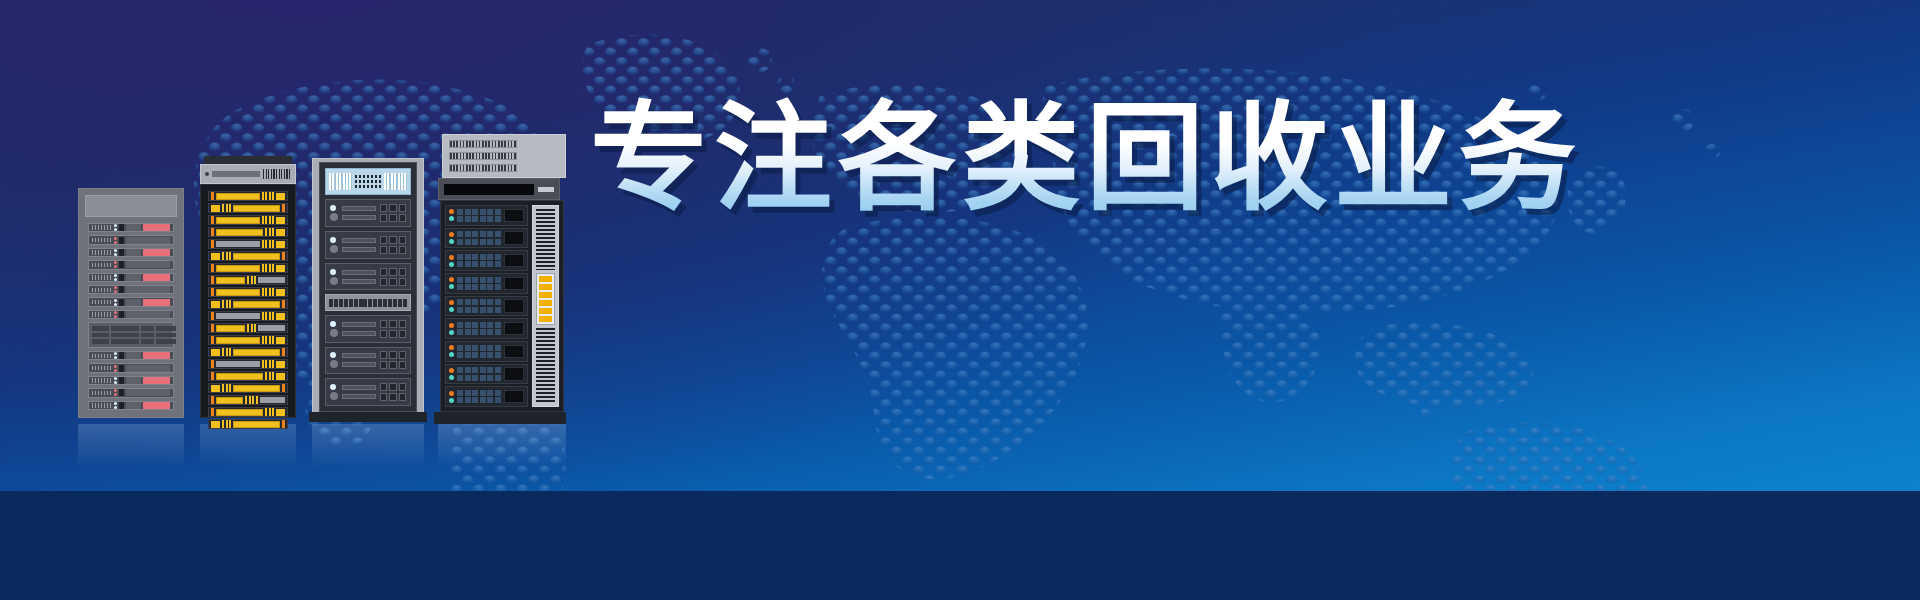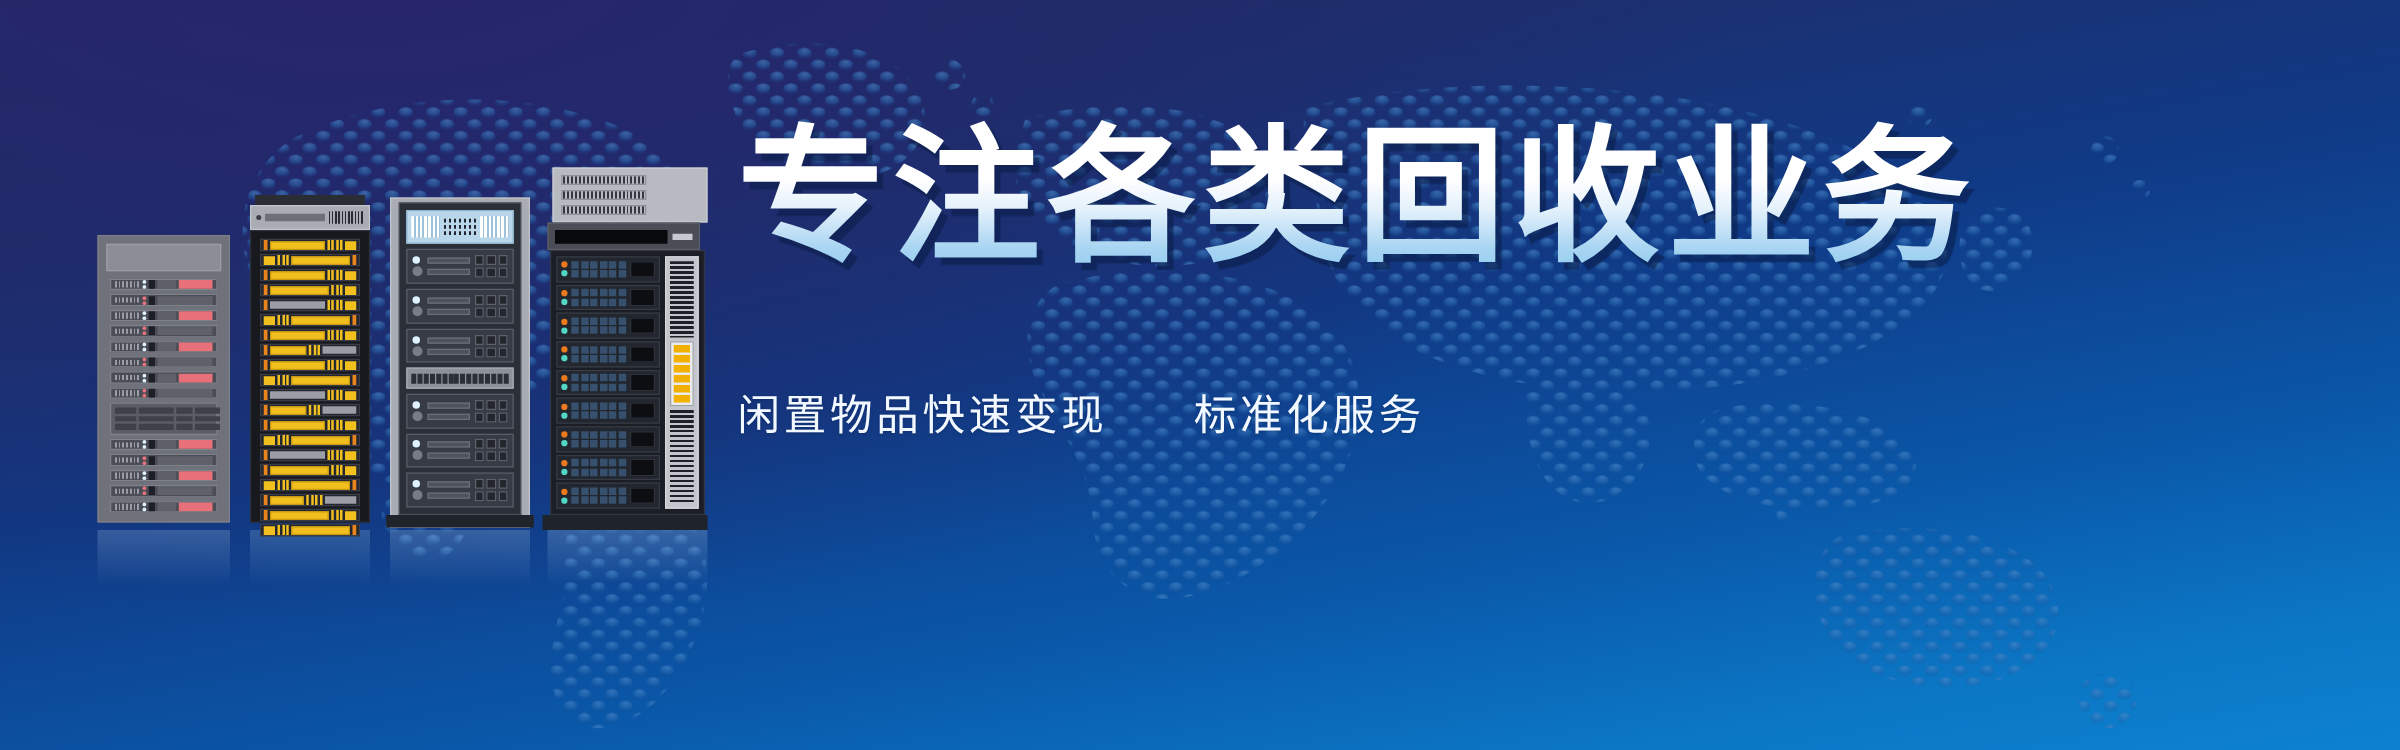--- a/index.html
+++ b/index.html
@@ -8,21 +8,21 @@
     padding: 0;
     background: #0a2a5e;
   }
   body {
     font-family: "Liberation Sans", "DejaVu Sans", sans-serif;
   }
 
   .banner {
     position: relative;
     width: 1920px;
-    height: 600px;
+    height: 491px;
     overflow: hidden;
     background:
       radial-gradient(ellipse 1500px 760px at 16% -8%, rgba(40,36,110,0.95) 0%, rgba(34,40,104,0.55) 38%, rgba(20,50,130,0.0) 72%),
       linear-gradient(170deg, #222a63 0%, #1d2f6e 22%, #103a86 46%, #0a57a8 70%, #0b77c5 88%, #0d82cf 100%);
   }
 
   
   .dotmap {
     position: absolute;
     inset: 0;
@@ -1042,20 +1042,15 @@
           <div class="bars2"></div>
         </div>
       </div>
       <div class="foot"></div>
     </div>
 
   </div>
 
   <div class="textwrap">
     <h1 class="headline">专注各类回收业务</h1>
-    <p class="subline">
-      <span>闲置物品快速变现</span>
-      <span class="gap"></span>
-      <span>标准化服务</span>
-    </p>
   </div>
 
 </div>
 
 </body></html>

